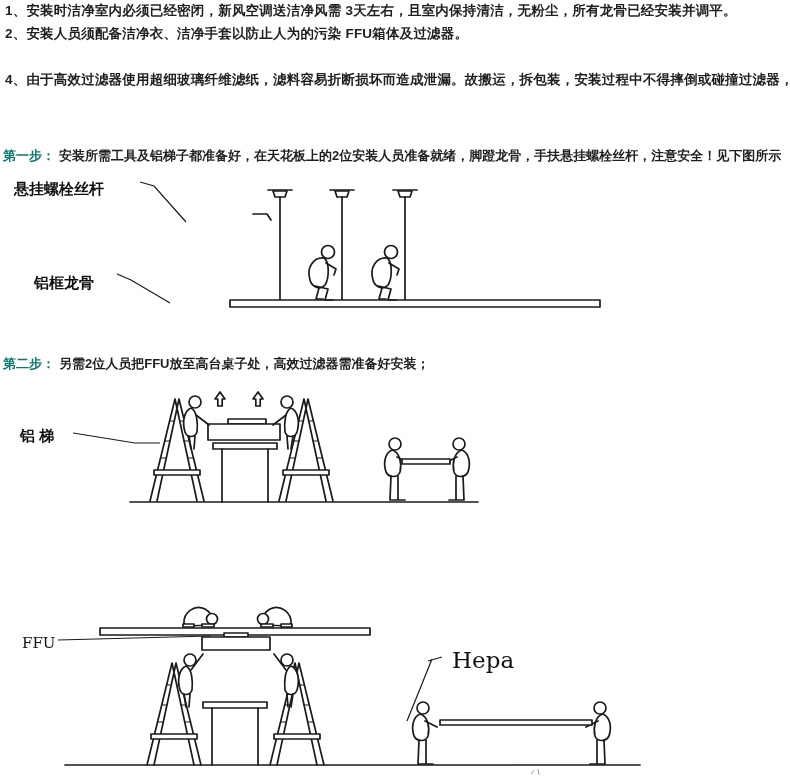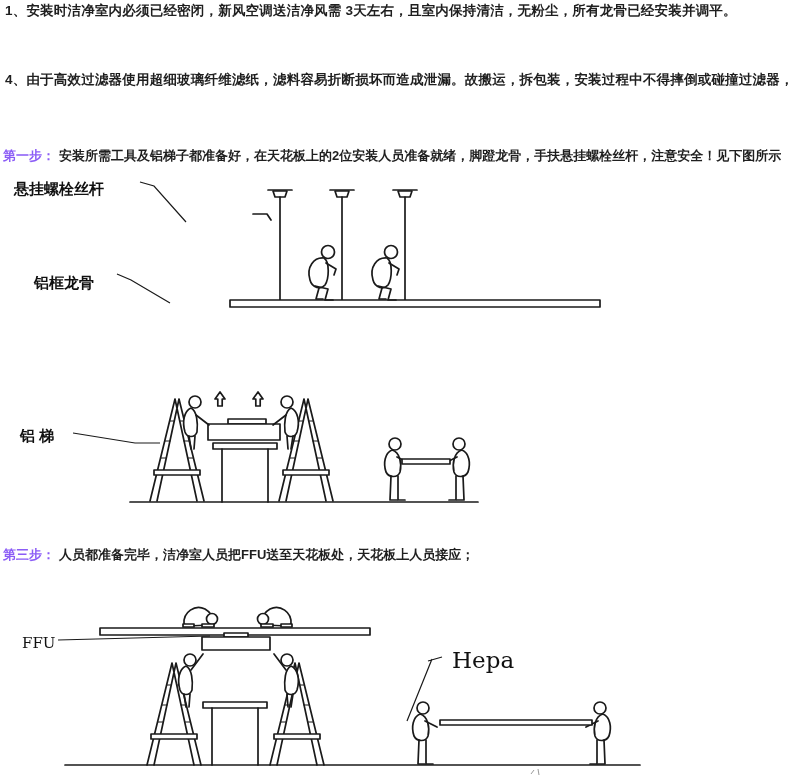--- a/index.html
+++ b/index.html
@@ -16,21 +16,21 @@
   .abs{position:absolute;}
   .intro-line{
     left:5px;width:780px;height:19px;
     font-size:13.5px;font-weight:600;letter-spacing:0.2px;
     white-space:nowrap;color:#1f1f1f;
   }
   .step-row{
     left:3px;width:784px;height:19px;
     font-size:13px;font-weight:600;white-space:nowrap;
   }
-  .step-label{color:#8b5cf6;font-weight:bold;margin-right:4px;}
+  .step-label{color:#0f766e;font-weight:bold;margin-right:4px;}
   .step-text{color:#1f1f1f;}
   svg{display:block;}
   .ln{stroke:#1a1a1a;stroke-width:1.7;fill:none;stroke-linecap:round;stroke-linejoin:round;}
   .thin{stroke:#1a1a1a;stroke-width:1.2;fill:none;}
   .fw{fill:#ffffff;stroke:#1a1a1a;stroke-width:1.7;stroke-linejoin:round;}
   .diag-label{font-family:"Liberation Sans","DejaVu Sans",sans-serif;font-size:15px;font-weight:bold;fill:#111111;}
   .serif-label{font-family:"DejaVu Serif","Liberation Serif",serif;font-size:15px;fill:#111111;}
   .serif-label-lg{font-family:"DejaVu Serif","Liberation Serif",serif;font-size:23px;fill:#111111;}
   .faint{stroke:#9a9a9a;stroke-width:1;fill:none;}
 </style>
@@ -76,20 +76,21 @@
         <rect class="fw" x="1" y="21" width="11" height="3"></rect>
         <rect class="fw" x="20" y="21" width="12" height="3"></rect>
       </g>
       <g id="up-arrow">
         <path class="fw" d="M5,0 L10,7 L7.2,7 L7.2,14 L2.8,14 L2.8,7 L0,7 Z"></path>
       </g>
     </defs>
   </svg>
 
   <div class="abs intro-line" style="top:2px">1、安装时洁净室内必须已经密闭，新风空调送洁净风需 3天左右，且室内保持清洁，无粉尘，所有龙骨已经安装并调平。</div>
+  <div class="abs intro-line" style="top:25px">2、安装人员须配备洁净衣、洁净手套以防止人为的污染 FFU箱体及过滤器。</div>
   <div class="abs intro-line" style="top:71px">4、由于高效过滤器使用超细玻璃纤维滤纸，滤料容易折断损坏而造成泄漏。故搬运，拆包装，安装过程中不得摔倒或碰撞过滤器，严禁作业人</div>
 
   <div class="abs step-row" style="top:147px">
     <span class="step-label">第一步：</span><span class="step-text">安装所需工具及铝梯子都准备好，在天花板上的2位安装人员准备就绪，脚蹬龙骨，手扶悬挂螺栓丝杆，注意安全！见下图所示</span>
   </div>
 
   <svg class="abs" style="left:0;top:172px" width="620" height="148" viewBox="0 0 620 148">
     <text class="diag-label" x="14" y="22">悬挂螺栓丝杆</text>
     <path class="thin" d="M140,10 L154,14 L186,50"></path>
     <text class="diag-label" x="34" y="116">铝框龙骨</text>
@@ -103,20 +104,23 @@
     </g>
     <rect class="fw" x="230" y="128" width="370" height="7"></rect>
     <g>
         <use href="#p-crouch" transform="translate(303,72)"></use>
       </g>
     <g>
         <use href="#p-crouch" transform="translate(366,72)"></use>
       </g>
   </svg>
 
+  <div class="abs step-row" style="top:355px">
+    <span class="step-label">第二步：</span><span class="step-text">另需2位人员把FFU放至高台桌子处，高效过滤器需准备好安装；</span>
+  </div>
 
   <svg class="abs" style="left:0;top:388px" width="500" height="128" viewBox="0 0 500 128">
     <text class="diag-label" x="20" y="53">铝 梯</text>
     <path class="thin" d="M73,45 L135,55 L160,55"></path>
 
     <path class="ln" d="M130,114 L478,114"></path>
     <g>
         <use href="#aframe" transform="translate(142,8)"></use>
       </g>
     <g>
@@ -149,23 +153,20 @@
 
     <g>
         <use href="#p-stand" transform="translate(385,50)"></use>
       </g>
     <g>
         <use href="#p-stand" transform="translate(469,50) scale(-1,1)"></use>
       </g>
     <rect class="fw" x="402" y="71" width="48" height="5"></rect>
   </svg>
 
-  <div class="abs step-row" style="top:546px">
-    <span class="step-label">第三步：</span><span class="step-text">人员都准备完毕，洁净室人员把FFU送至天花板处，天花板上人员接应；</span>
-  </div>
 
   <svg class="abs" style="left:0;top:592px" width="660" height="190" viewBox="0 0 660 190">
     <text class="serif-label" x="22" y="56">FFU</text>
     <path class="thin" d="M58,48 L210,44"></path>
 
     <rect class="fw" x="100" y="36" width="270" height="7"></rect>
     <g>
         <use href="#p-kneel" transform="translate(182,11)"></use>
       </g>
     <g>

